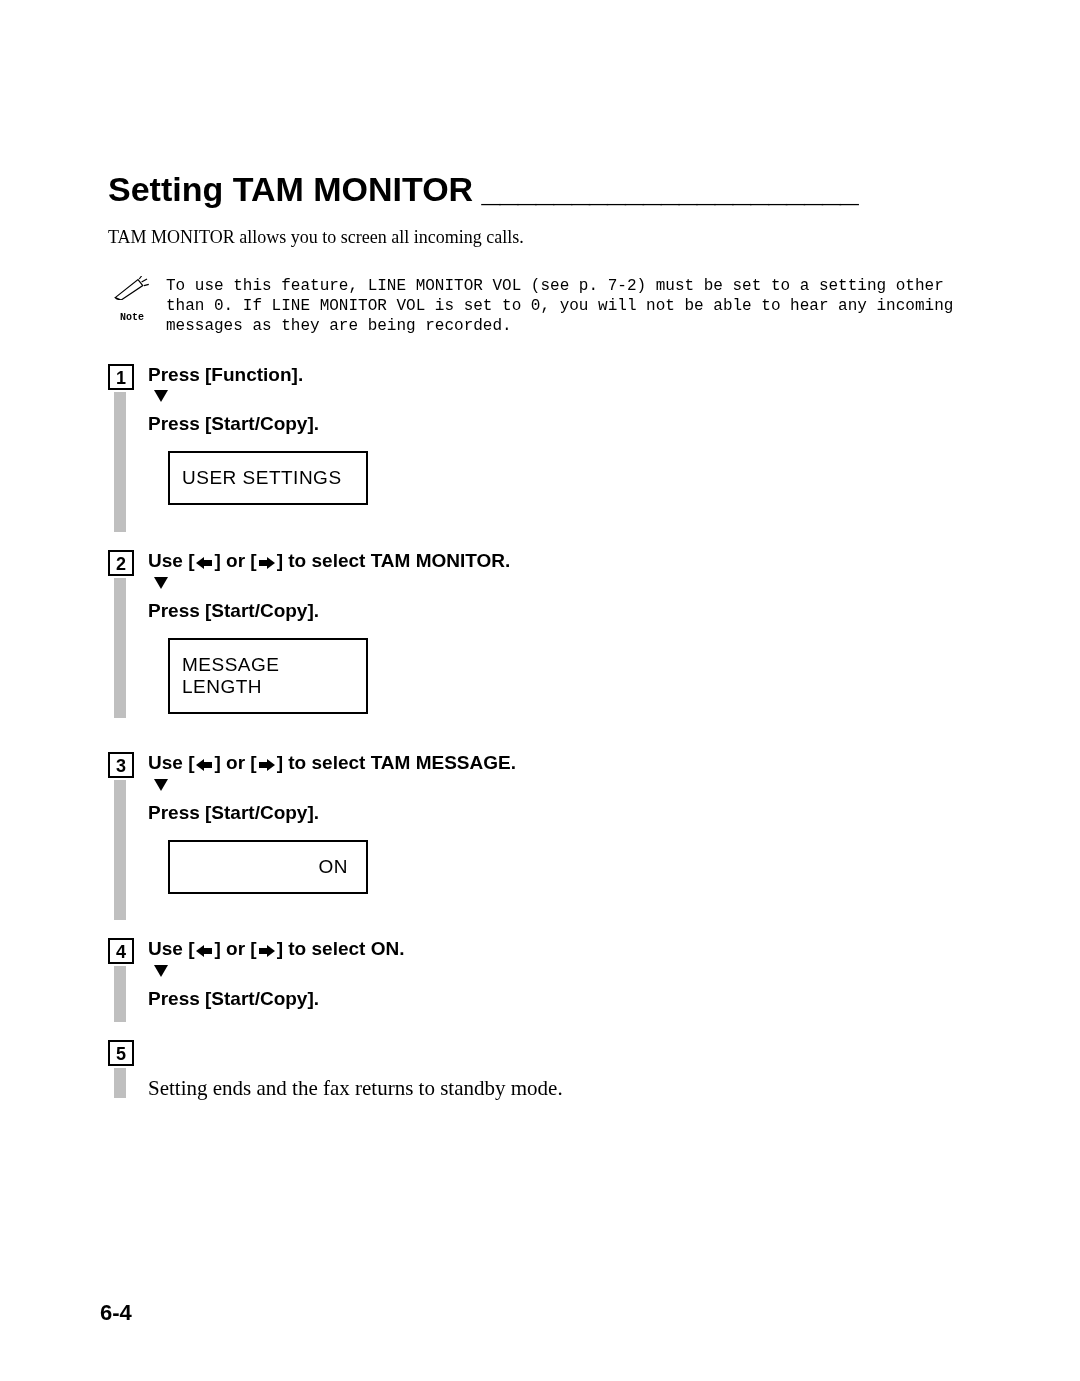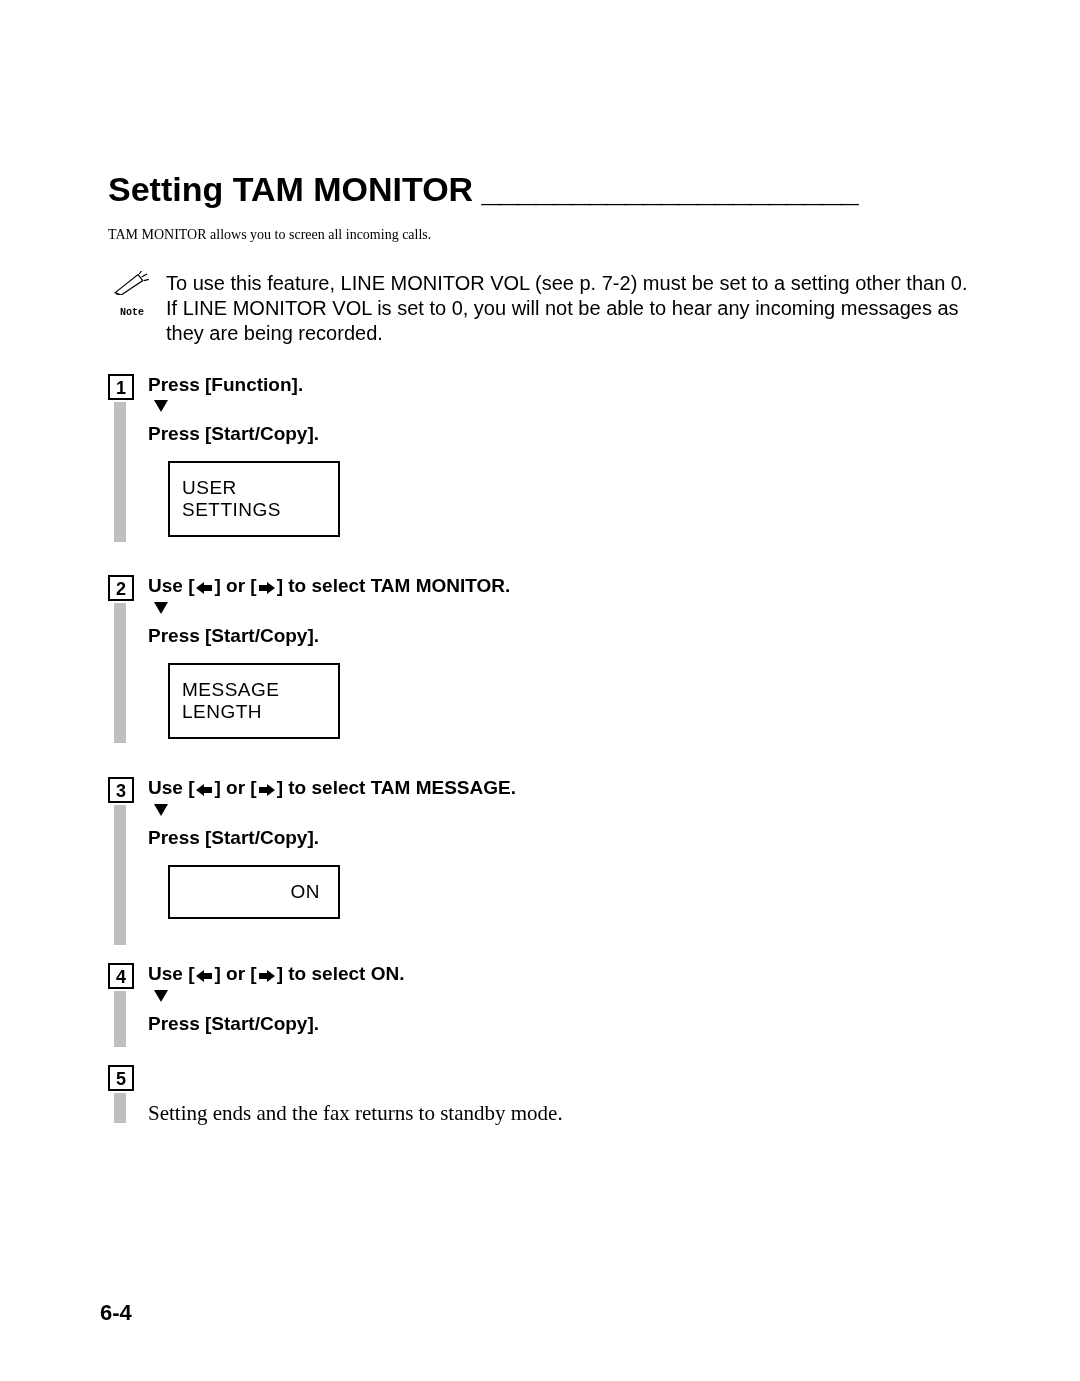--- a/index.html
+++ b/index.html
@@ -16,21 +16,21 @@
   }
   .title {
     font-family: Arial, Helvetica, sans-serif;
     font-weight: bold;
     font-size: 34px;
     margin: 0 0 18px 0;
     white-space: pre;
   }
   .intro {
     font-family: "Times New Roman", Times, serif;
-    font-size: 14px;
+    font-size: 18px;
     margin: 0 0 28px 0;
   }
   .note-block {
     display: flex;
     align-items: flex-start;
     margin-bottom: 28px;
   }
   .note-icon {
     width: 48px;
     flex: 0 0 48px;
@@ -41,22 +41,22 @@
     height: 24px;
   }
   .note-icon .note-label {
     font-family: Liberation Mono, monospace;
     font-size: 10px;
     font-weight: bold;
     display: block;
     margin-top: 8px;
   }
   .note-text {
-    font-family: Liberation Sans, sans-serif;
-    font-size: 20px;
+    font-family: Liberation Mono, monospace;
+    font-size: 16px;
     line-height: 1.25;
     padding-left: 10px;
   }
   .step {
     display: flex;
     align-items: flex-start;
     margin-bottom: 18px;
   }
   .step-no-col {
     width: 30px;
@@ -103,21 +103,21 @@
     margin: 4px 0 6px 6px;
   }
   .arrow-l, .arrow-r {
     display: inline-block;
     vertical-align: middle;
     margin: 0 2px;
   }
   .arrow-l svg, .arrow-r svg { width: 16px; height: 14px; vertical-align: middle; }
   .lcd-box {
     border: 2px solid #000;
-    width: 172px;
+    width: 200px;
     padding: 14px 12px;
     margin: 16px 0 20px 20px;
     font-family: Arial, Helvetica, sans-serif;
     font-weight: normal;
     font-size: 19px;
     letter-spacing: 0.5px;
     box-sizing: border-box;
   }
   .lcd-on {
     text-align: right;

